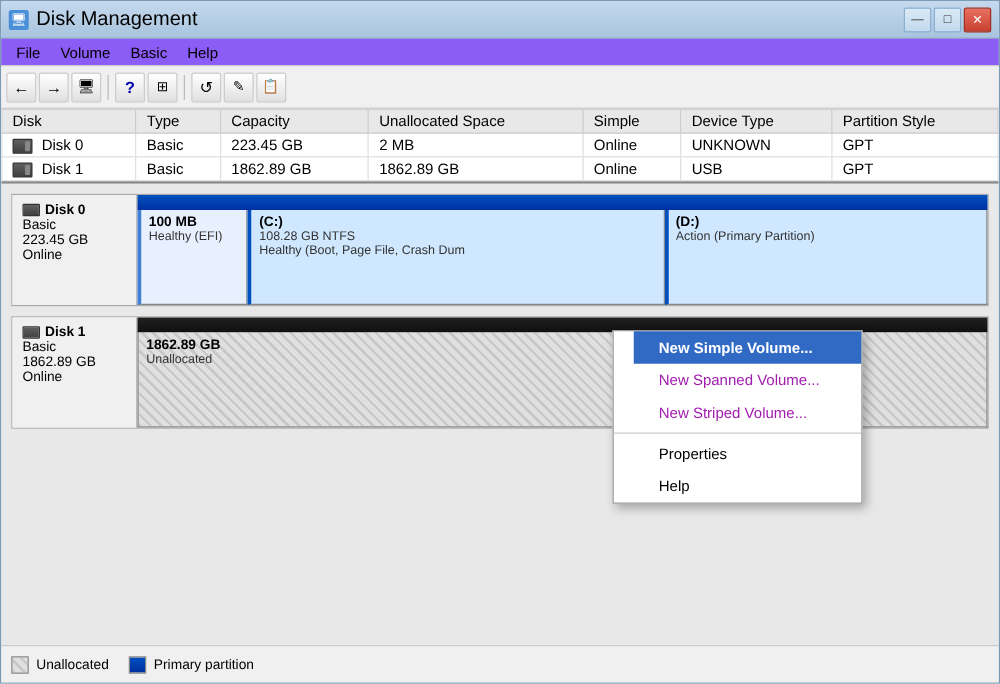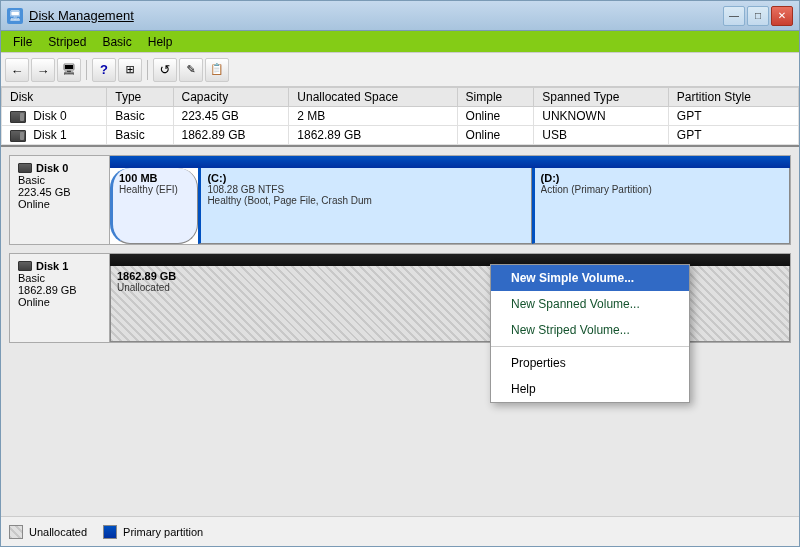--- a/index.html
+++ b/index.html
@@ -36,24 +36,23 @@
       background: #4a90d9;
       border-radius: 2px;
       display: flex;
       align-items: center;
       justify-content: center;
       font-size: 10px;
       color: white;
     }
     .title-bar-text {
       flex: 1;
-      font-size: 13px;
+      font-size: 16px;
       color: #000;
       font-weight: normal;
-      text-decoration: underline;
     }
     .title-bar-buttons {
       display: flex;
       gap: 2px;
     }
     .title-btn {
       width: 22px;
       height: 20px;
       border: 1px solid #8ab0d0;
       background: linear-gradient(to bottom, #daeaf5, #c2d9ed);
@@ -67,21 +66,21 @@
     }
     .title-btn.close-btn {
       background: linear-gradient(to bottom, #e87060, #c84030);
       color: white;
       border-color: #a03020;
     }
 
     
     .menu-bar {
       height: 22px;
-      background: #84cc16;
+      background: #8b5cf6;
       display: flex;
       align-items: center;
       padding: 0 4px;
       border-bottom: 1px solid #ccc;
     }
     .menu-item {
       padding: 2px 8px;
       cursor: pointer;
       font-size: 12px;
     }
@@ -316,23 +315,24 @@
       border: 1px solid #999;
       box-shadow: 3px 3px 8px rgba(0,0,0,0.3);
       z-index: 1000;
       min-width: 200px;
       font-size: 12px;
     }
     .context-menu-item {
       padding: 6px 20px;
       cursor: pointer;
       white-space: nowrap;
+      margin-left: 16px;
     }
     .context-menu-item.disabled {
-      color: #14532d;
+      color: #a21caf;
       cursor: default;
     }
     .context-menu-separator {
       height: 1px;
       background: #ccc;
       margin: 3px 0;
     }
     .context-menu-item.highlighted {
       background: #316ac5;
       color: white;
@@ -351,21 +351,21 @@
     <span class="title-bar-text">Disk Management</span>
     <div class="title-bar-buttons">
       <div class="title-btn">—</div>
       <div class="title-btn">□</div>
       <div class="title-btn close-btn">✕</div>
     </div>
   </div>
 
   <div class="menu-bar">
     <span class="menu-item">File</span>
-    <span class="menu-item">Striped</span>
+    <span class="menu-item">Volume</span>
     <span class="menu-item">Basic</span>
     <span class="menu-item">Help</span>
   </div>
 
   <div class="toolbar">
     <div class="toolbar-btn">←</div>
     <div class="toolbar-btn">→</div>
     <div class="toolbar-btn" style="font-size:11px;">🖥</div>
     <div class="toolbar-separator"></div>
     <div class="toolbar-btn" style="font-weight:bold;color:#00a;">?</div>
@@ -380,21 +380,21 @@
 
     <div class="disk-table-container">
       <table class="disk-table">
         <thead>
           <tr>
             <th>Disk</th>
             <th>Type</th>
             <th>Capacity</th>
             <th>Unallocated Space</th>
             <th>Simple</th>
-            <th>Spanned Type</th>
+            <th>Device Type</th>
             <th>Partition Style</th>
           </tr>
         </thead>
         <tbody>
           <tr>
             <td>
               <span class="disk-icon"></span>
               <span>Disk 0</span>
             </td>
             <td>Basic</td>
@@ -430,21 +430,21 @@
           </div>
           <div>Basic</div>
           <div>223.45 GB</div>
           <div>Online</div>
         </div>
         <div class="disk-partitions">
           <div class="disk-bar">
             <div class="disk-bar-fill" style="width: 100%;"></div>
           </div>
           <div class="partitions-row">
-            <div class="partition-block efi" style="width:13%;border-radius:20px;">
+            <div class="partition-block efi" style="width:13%;">
               <div class="partition-label">100 MB</div>
               <div class="partition-detail">Healthy (EFI)</div>
             </div>
             <div class="partition-block primary" style="width:49%;">
               <div class="partition-label">(C:)</div>
               <div class="partition-detail">108.28 GB NTFS</div>
               <div class="partition-detail">Healthy (Boot, Page File, Crash Dum</div>
             </div>
             <div class="partition-block primary" style="width:38%;">
               <div class="partition-label">(D:)</div>

